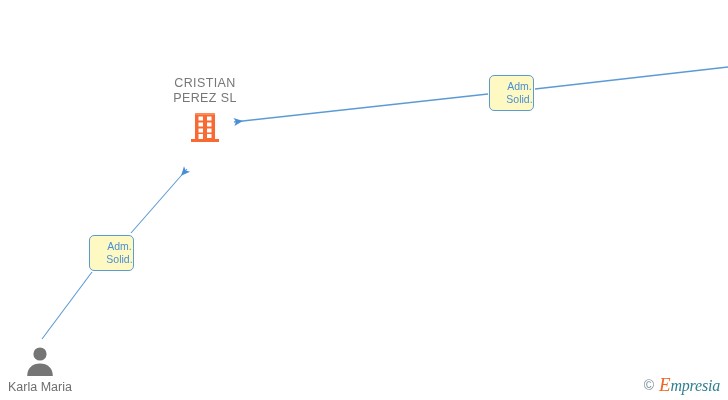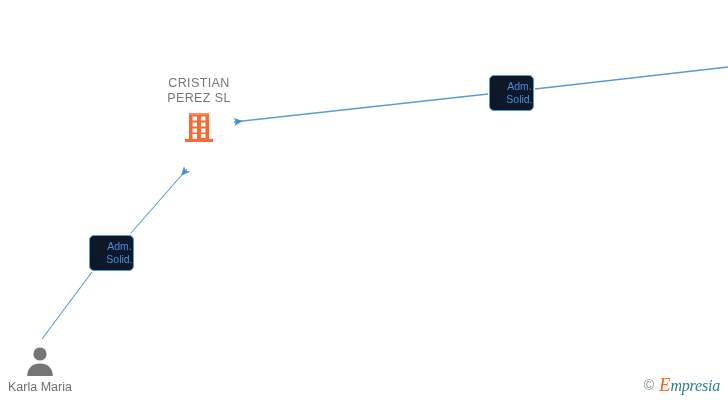--- a/index.html
+++ b/index.html
@@ -20,21 +20,21 @@
     left: 0;
     top: 0;
     width: 728px;
     height: 400px;
     pointer-events: none;
   }
 
   
   .company-node {
     position: absolute;
-    left: 149px;
+    left: 155px;
     top: 76px;
     width: 100px;
     text-align: center;
   }
   .company-label {
     font-size: 12.5px;
     line-height: 15px;
     color: #777777;
     letter-spacing: 0.4px;
     white-space: pre-line;
@@ -63,21 +63,21 @@
     color: #6e6e6e;
     white-space: nowrap;
   }
 
   
   .edge-label {
     position: absolute;
     box-sizing: border-box;
     border: 1.3px solid #5b9bd5;
     border-radius: 5px;
-    background: #0f172a;
+    background: #fef9c3;
     color: #4a8fd4;
     font-size: 10.5px;
     line-height: 13px;
     text-align: center;
     padding: 4px 0 4px 16px;
     white-space: pre-line;
   }
   .edge-label-1 { left: 489px; top: 75px;  width: 45px; height: 36px; }
   .edge-label-2 { left: 89px;  top: 235px; width: 45px; height: 36px; }
 

